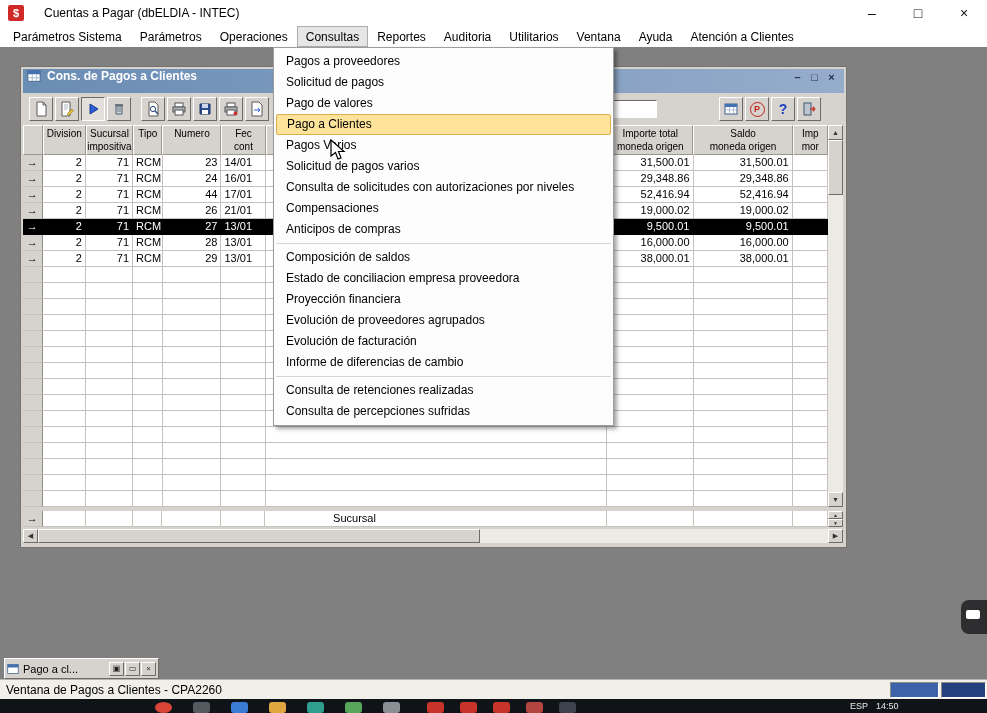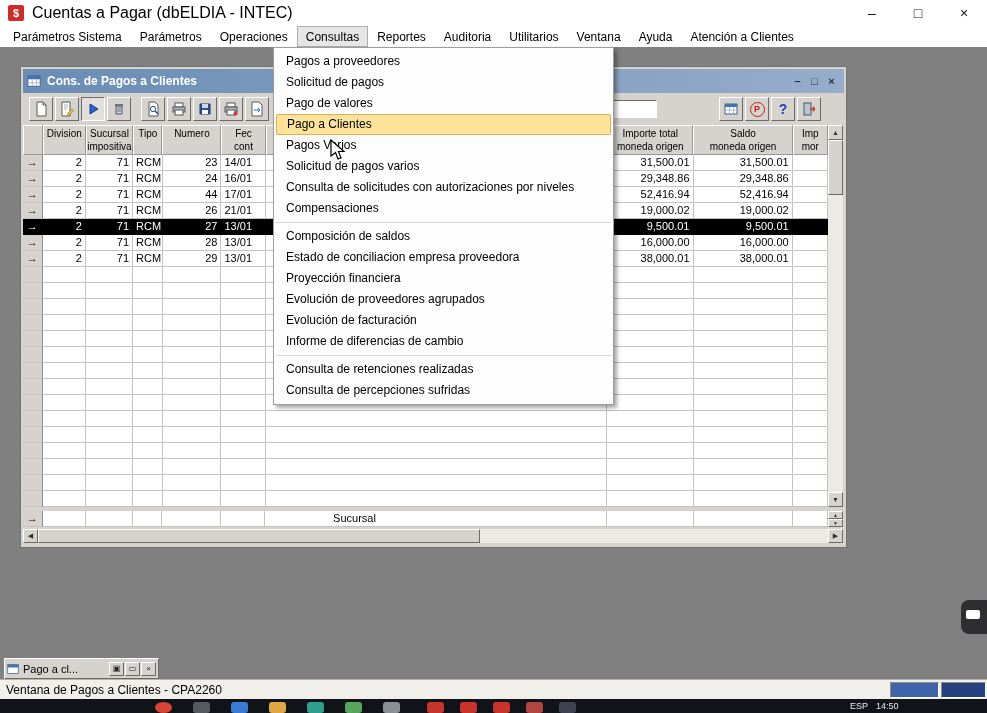--- a/index.html
+++ b/index.html
@@ -2,34 +2,34 @@
 <html><head>
 <meta charset="utf-8">
 <style>
   html,body{margin:0;padding:0;}
   .screen{position:relative;width:987px;height:713px;overflow:hidden;background:#fff;
           font-family:"Liberation Sans",sans-serif;color:#000;}
   
   .wtitlebar{position:absolute;left:0;top:0;width:987px;height:26px;background:#fff;display:flex;align-items:center;}
   .appicon{width:16px;height:16px;margin-left:8px;background:#cf2a27;color:#fff;font-size:11px;font-weight:bold;
            display:flex;align-items:center;justify-content:center;border-radius:2px;}
-  .wtitle{font-size:16px;margin-left:8px;}
+  .wtitle{font-size:12px;margin-left:20px;}
   .wctls{position:absolute;right:0;top:0;height:26px;display:flex;}
   .wctl{width:46px;height:26px;display:flex;align-items:center;justify-content:center;font-size:14px;color:#111;}
   
   .menubar{position:absolute;left:0;top:26px;width:987px;height:21px;background:#fff;display:flex;align-items:stretch;padding-left:4px;}
   .mitem{font-size:12px;padding:0 9px;display:flex;align-items:center;white-space:nowrap;}
   .mitem.open{background:#e6e6e6;border:1px solid #adadad;padding:0 8px;}
   
   .mdi{position:absolute;left:0;top:47px;width:987px;height:632px;background:#808080;}
   
   .cwin{position:absolute;left:20px;top:19px;border:1px solid #76726e;background:#d6d3ce;padding:2px;z-index:10;}
   .cbody{position:relative;width:821px;height:476px;}
   .ctitle{position:absolute;left:0;top:0;width:821px;height:24px;
-          background:linear-gradient(90deg,#6a8db4,#96accb);display:flex;align-items:center;box-sizing:border-box;padding:0 4px;}
+          background:linear-gradient(90deg,#6a8db4,#96accb);display:flex;box-sizing:border-box;padding:0 4px;}
   .ctitle .ttext{color:#fff;font-size:12px;font-weight:bold;margin-left:6px;flex:1;}
   .cctl{width:17px;height:15px;display:flex;align-items:center;justify-content:center;font-size:11px;font-weight:bold;color:#23324d;}
   
   .ctoolbar{position:absolute;left:0;top:24px;width:821px;height:32px;background:#d6d3ce;display:flex;align-items:center;}
   .tbtn{width:24px;height:24px;box-sizing:border-box;margin-left:2px;background:#d6d3ce;
         border:1px solid;border-color:#ffffff #6e6a66 #6e6a66 #ffffff;display:flex;align-items:center;justify-content:center;}
   .tbtn.pressed{border-color:#6e6a66 #ffffff #ffffff #6e6a66;background:#e3e0db;}
   .tgap{width:8px;}
   .tbtn svg{width:16px;height:16px;}
   .tinput{position:absolute;left:540px;top:7px;width:94px;height:18px;box-sizing:border-box;background:#fff;
@@ -577,20 +577,21 @@
 
     <div class="dropdown">
         <div class="ditem">Pagos a proveedores</div>
         <div class="ditem">Solicitud de pagos</div>
         <div class="ditem">Pago de valores</div>
         <div class="ditem hl">Pago a Clientes</div>
         <div class="ditem">Pagos Varios</div>
         <div class="ditem">Solicitud de pagos varios</div>
         <div class="ditem">Consulta de solicitudes con autorizaciones por niveles</div>
         <div class="ditem">Compensaciones</div>
+        <div class="ditem">Anticipos de compras</div>
         <div class="dsep"></div>
         <div class="ditem">Composición de saldos</div>
         <div class="ditem">Estado de conciliacion empresa proveedora</div>
         <div class="ditem">Proyección financiera</div>
         <div class="ditem">Evolución de proveedores agrupados</div>
         <div class="ditem">Evolución de facturación</div>
         <div class="ditem">Informe de diferencias de cambio</div>
         <div class="dsep"></div>
         <div class="ditem">Consulta de retenciones realizadas</div>
         <div class="ditem">Consulta de percepciones sufridas</div>

